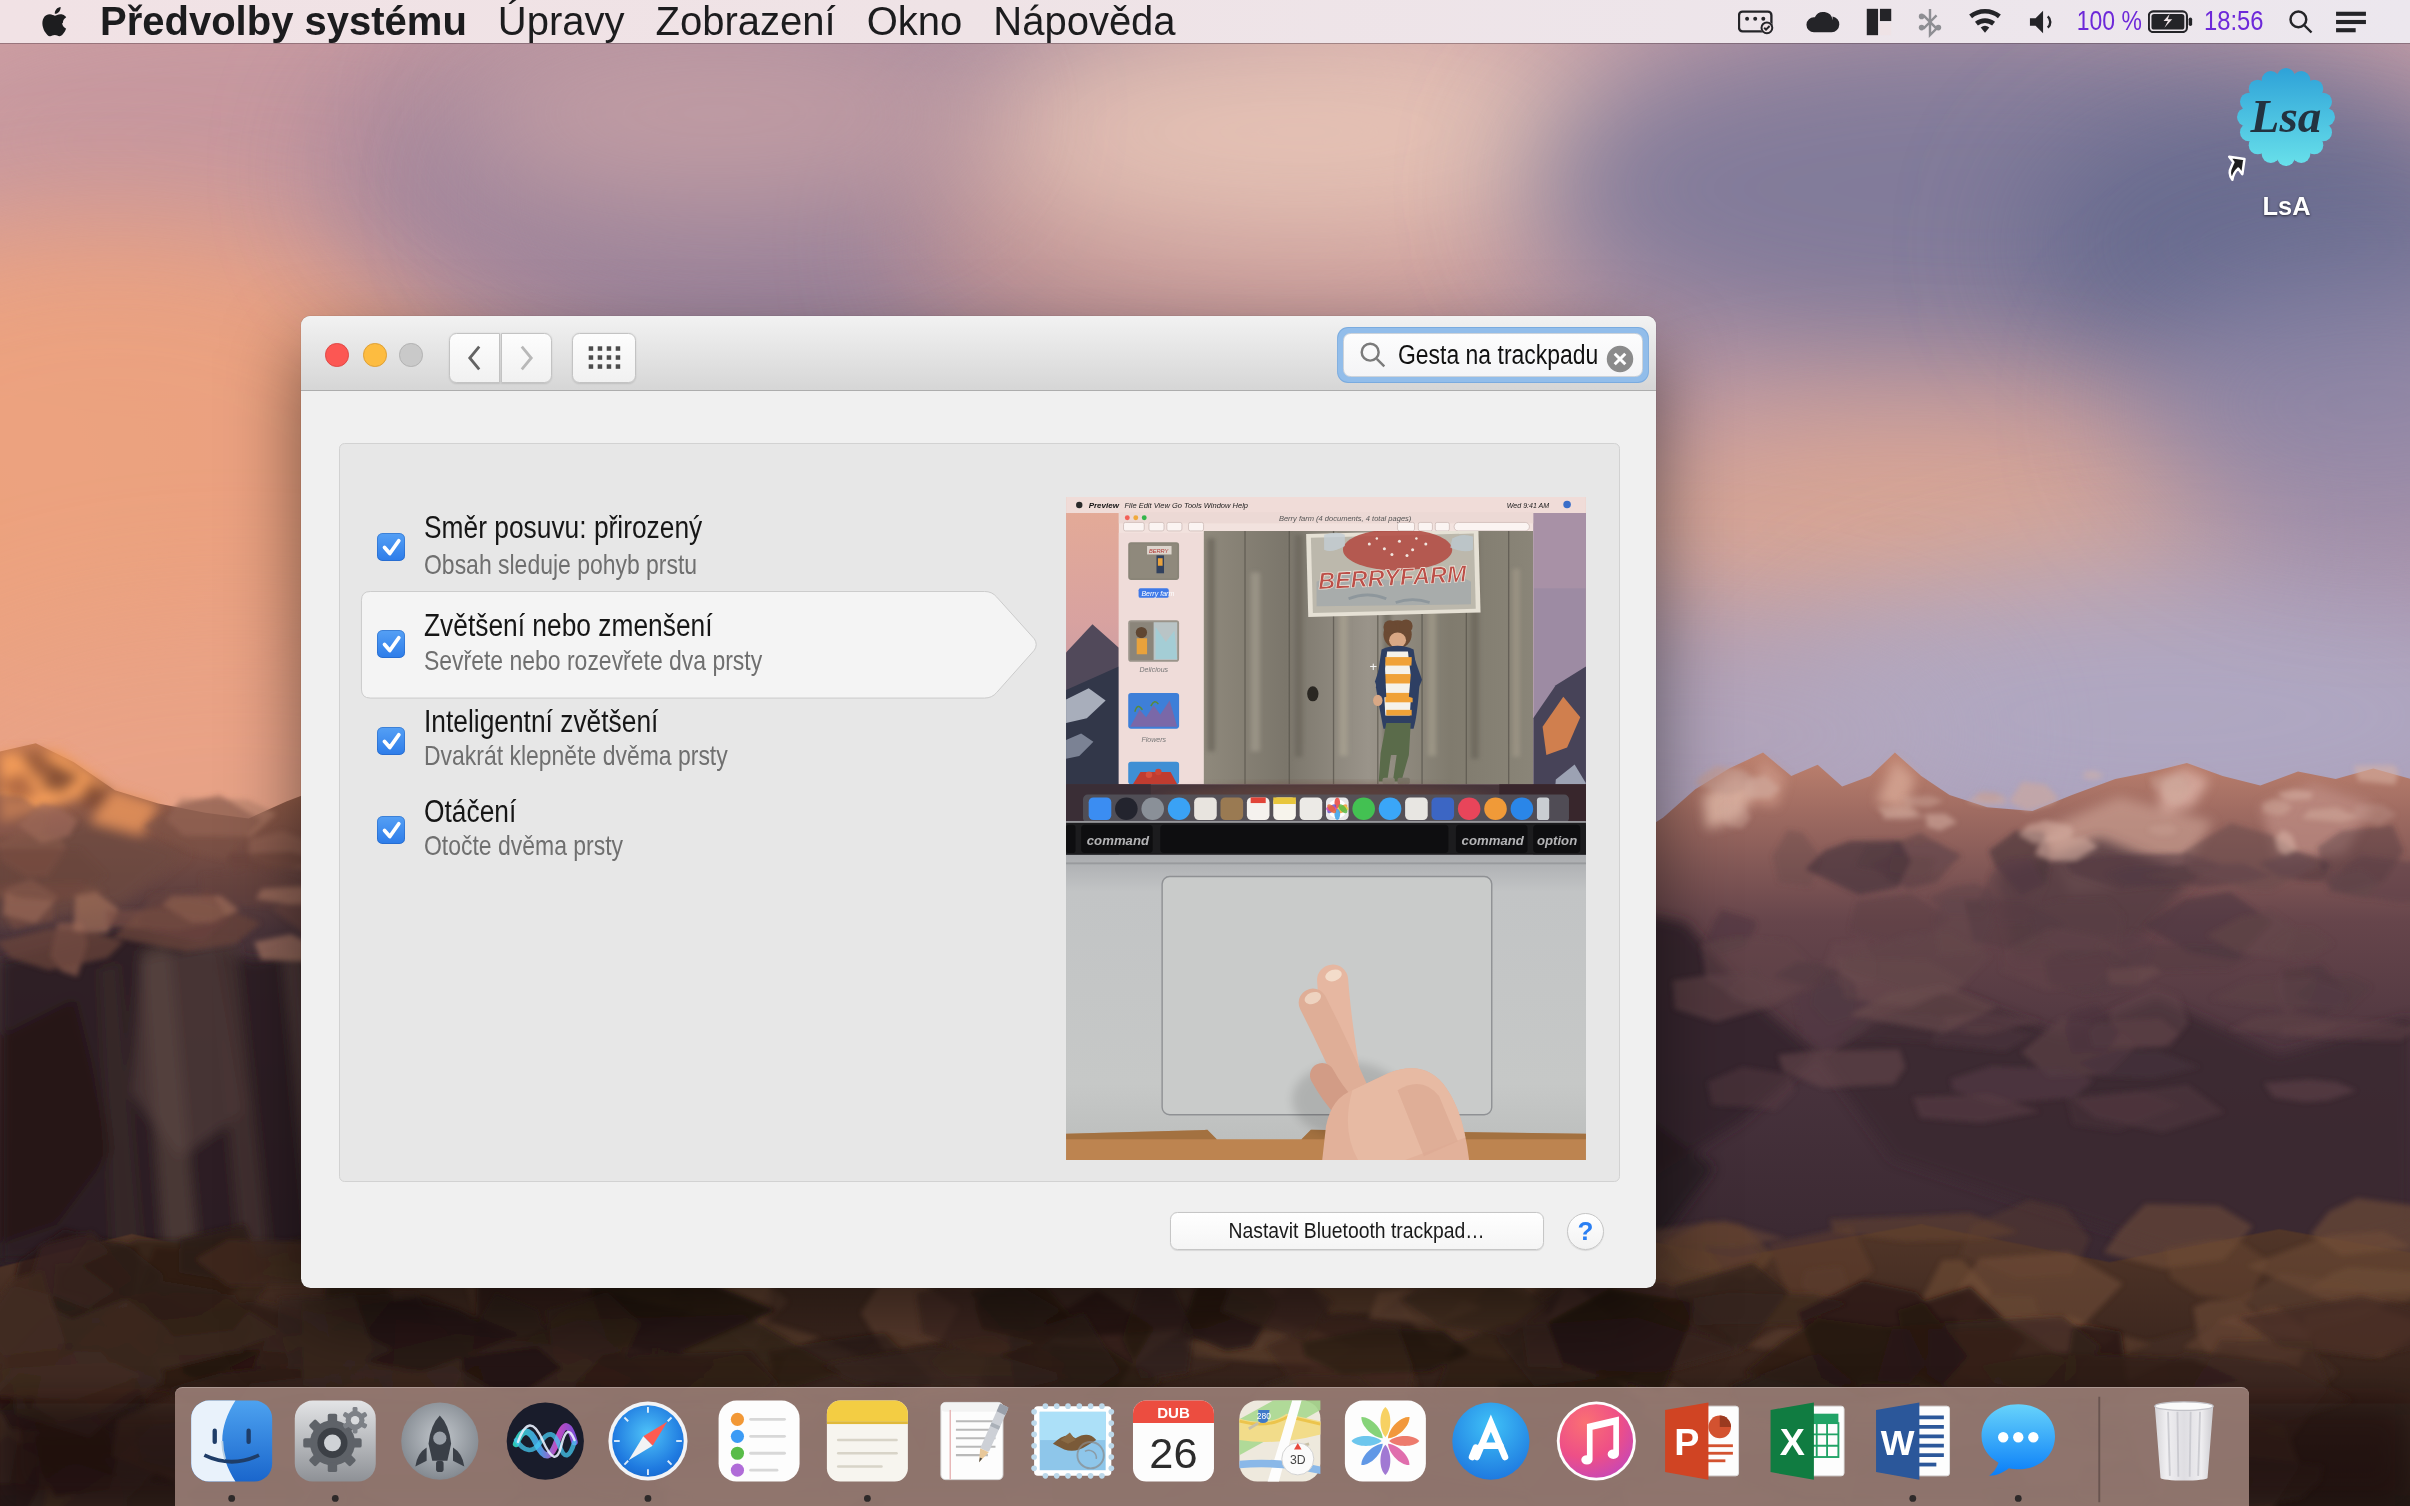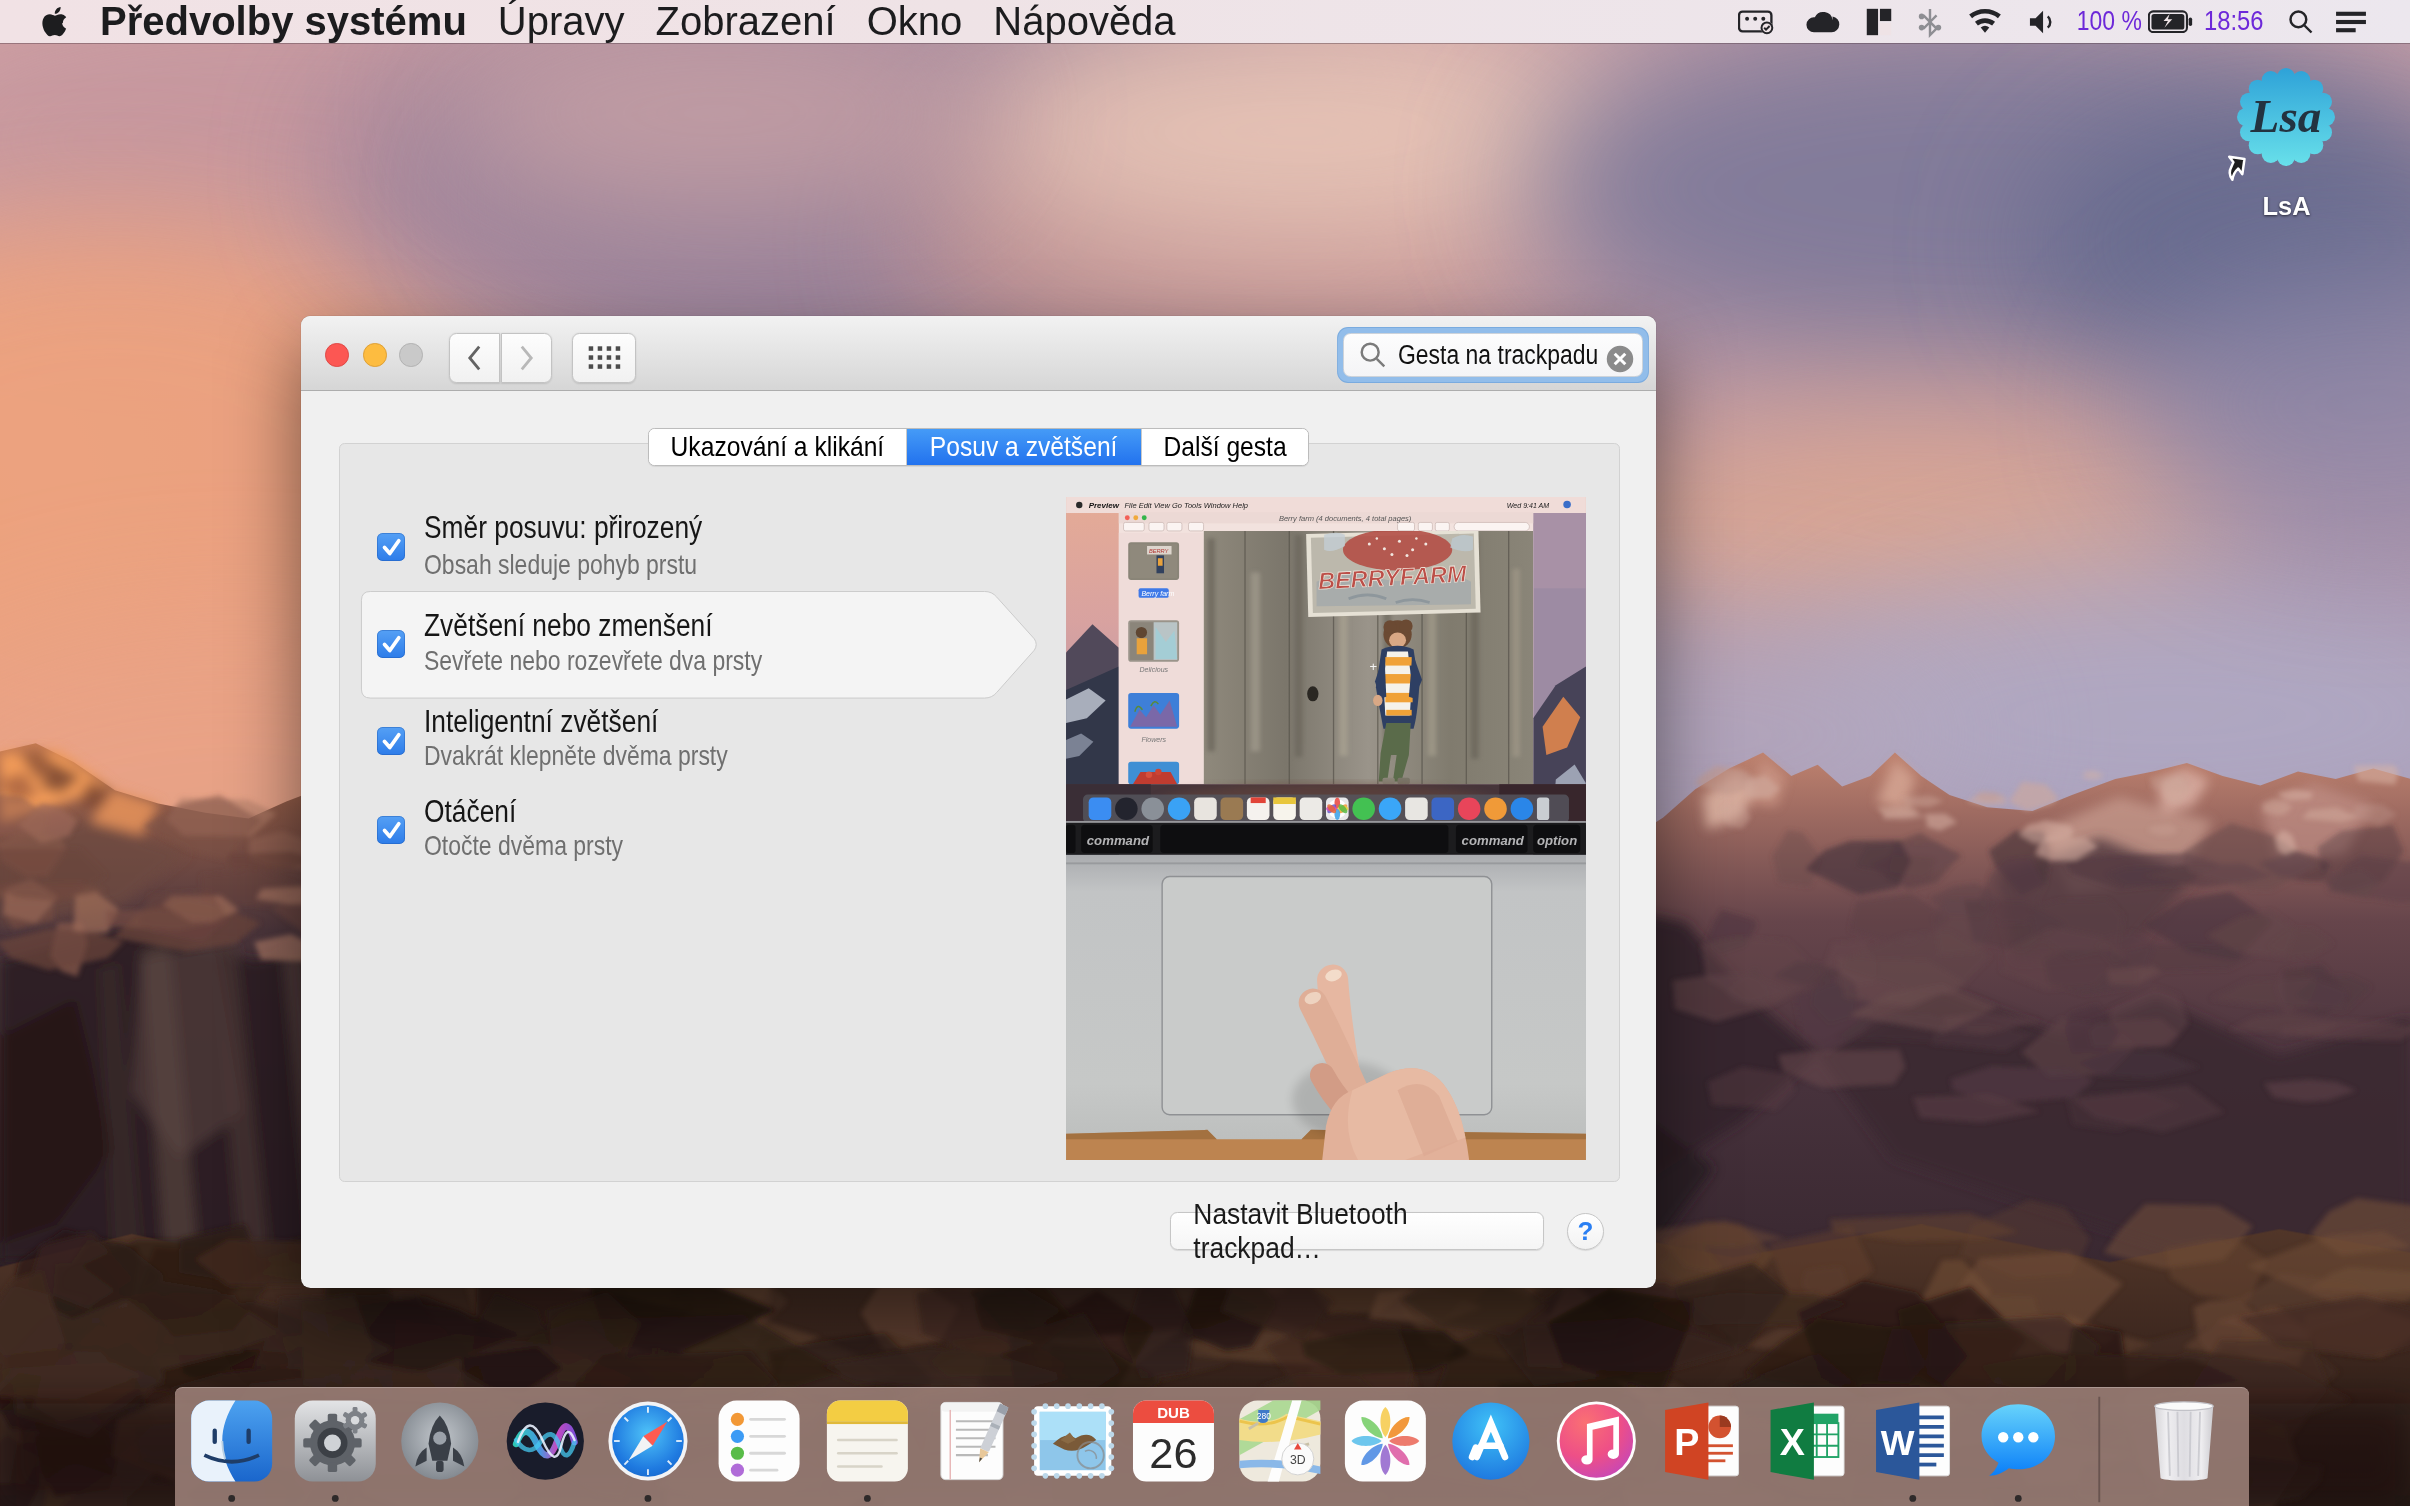--- a/index.html
+++ b/index.html
@@ -52,21 +52,21 @@
 .tab i { font-style:normal; display:inline-block; transform:scaleX(.88); font-size:28px; }
 .cbx { position:absolute; width:28px; height:28px; border-radius:5.6px;
   background:linear-gradient(#55a0f5,#2d7ce9); box-shadow:inset 0 0 0 0.9px rgba(30,90,180,.45); }
 .cbx svg { position:absolute; left:2.8px; top:3.8px; }
 .rowtitle { position:absolute; font-size:31px; color:#161616; white-space:nowrap; transform:scaleX(.85); transform-origin:0 0; }
 .rowsub { position:absolute; font-size:28px; color:#6f6f6f; white-space:nowrap; transform:scaleX(.82); transform-origin:0 0; }
 #video { position:absolute; left:1066px; top:497px; width:520px; height:663px; overflow:hidden; background:#b9bcbd;font-style:italic; }
 #btbtn { position:absolute; left:1170px; top:1212px; width:374px; height:38px;
   background:linear-gradient(#ffffff,#f5f5f5); border:0.9px solid #c6c6c6; border-radius:7.5px;
   box-shadow:0 0.9px 0.9px rgba(0,0,0,.1);
-  display:flex; align-items:center; justify-content:center; font-size:30px; color:#1a1a1a; }
+  display:flex; align-items:center; justify-content:center; font-size:22px; color:#1a1a1a; }
 #helpbtn { position:absolute; left:1567px; top:1213px; width:37px; height:37px; border-radius:50%;
   background:linear-gradient(#ffffff,#f2f2f2); border:0.9px solid #c6c6c6;
   box-shadow:0 0.9px 0.9px rgba(0,0,0,.1);
   display:flex; align-items:center; justify-content:center;
   color:#2a7ff3; font-size:26px; font-weight:bold; }
 #dock { position:absolute; left:175px; top:1387px; width:2074px; height:120px;
   background:rgba(161,133,125,.85); border-radius:7.5px 7.5px 0 0;
   box-shadow:inset 0 0.9px 0 rgba(255,255,255,.25); }
 
 </style>
@@ -665,33 +665,20 @@
           <path d="M21 21l8 8" stroke="#7b7b7b" stroke-width="2.6"></path>
         </svg>
   <span style="margin-left:9.4px;display:inline-block;transform:scaleX(.85);transform-origin:0 50%;font-size:27px">Gesta na trackpadu</span>
   <svg style="position:absolute;right:7.5px;top:10.4px" width="30" height="30" viewBox="0 0 34 34">
           <circle cx="17" cy="17" r="15" fill="#8b8b8b"></circle>
           <path d="M11 11l12 12M23 11L11 23" stroke="#fff" stroke-width="3.4"></path>
         </svg>
 </div>
     </div>
 <div id="panel"></div>
-<div id="tabs">
-  <div class="tab" style="width:257px">
-        <i>Ukazování a klikání</i>
-      </div>
-  <div class="sep"></div>
-  <div class="tab sel" style="width:234px">
-        <i>Posuv a zvětšení</i>
-      </div>
-  <div class="sep"></div>
-  <div class="tab" style="width:166px">
-        <i>Další gesta</i>
-      </div>
-</div>
 <svg id="callout" style="position:absolute;left:360px;top:591px" width="680" height="108" viewBox="0 0 722 115">
   <path d="M10,0.5 H664 q8,0 13,6 L717,51 q4,6 0,12 L677,108 q-5,6 -13,6 H10 q-9.5,0 -9.5,-9.5 V10 q0,-9.5 9.5,-9.5 Z" fill="#f4f4f4" stroke="#c9c9c9" stroke-width="1"></path>
 </svg>
 <div class="cbx" style="left:377px;top:533px">
       <svg width="22.6" height="21" viewBox="0 0 30 28">
         <path d="M6 14l7 8 12-17" stroke="#fff" stroke-width="5" fill="none" stroke-linecap="round" stroke-linejoin="round"></path>
       </svg>
     </div>
 <div class="rowtitle" style="left:424px;top:510px">Směr posuvu: přirozený</div>
 <div class="rowsub" style="left:424px;top:549px">Obsah sleduje pohyb prstu</div>

